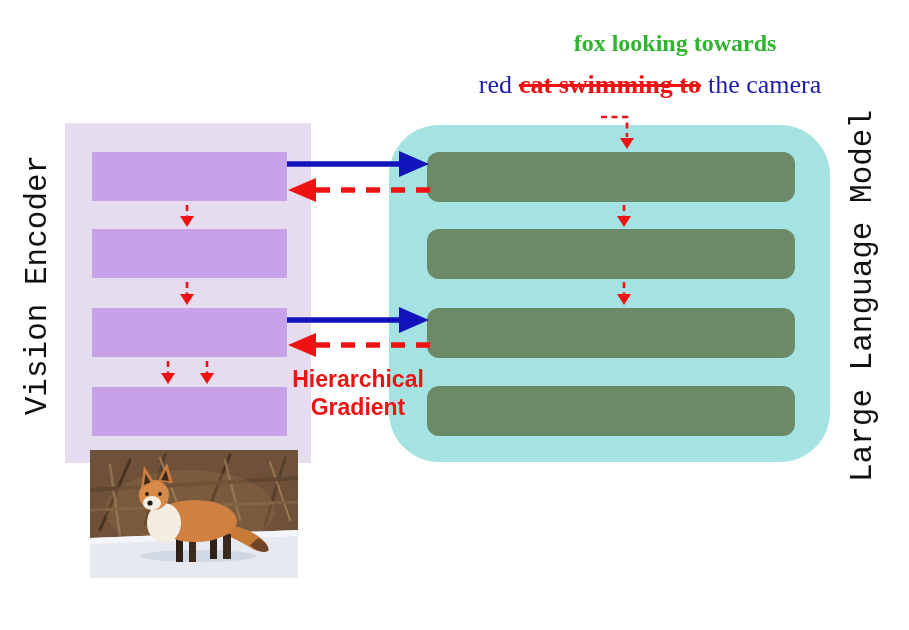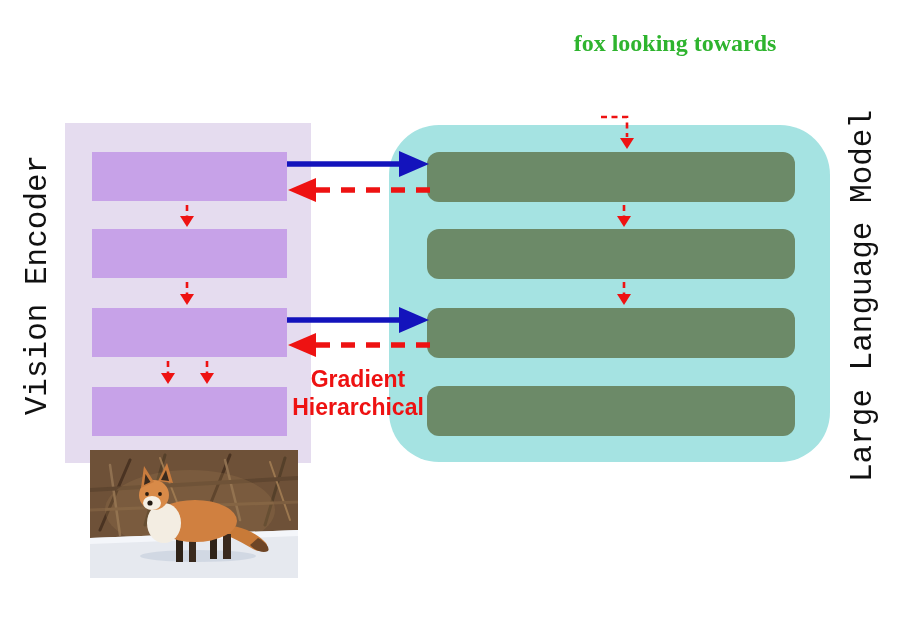--- a/index.html
+++ b/index.html
@@ -76,41 +76,42 @@
   .red-head{fill:var(--accent-red,#ee1212);}
   .red-thin{stroke:var(--accent-red,#ee1212);stroke-width:2.6;fill:none;stroke-dasharray:6 4.5;}
   .fox-photo{position:absolute;left:90px;top:450px;width:208px;height:128px;}
 </style>
 </head>
 <body>
 
 <div class="canvas">
 
   <div class="cap-line1">fox looking towards</div>
+  <div class="cap-line2"><span>red</span><span class="cap-struck">cat swimming to</span><span>the camera</span></div>
 
   <div class="vision-panel">
     <div class="vision-block" style="top:29px"></div>
     <div class="vision-block" style="top:106px"></div>
     <div class="vision-block" style="top:185px"></div>
     <div class="vision-block" style="top:264px"></div>
   </div>
 
   <div class="llm-panel">
     <div class="llm-block" style="top:27px"></div>
     <div class="llm-block" style="top:104px"></div>
     <div class="llm-block" style="top:183px"></div>
     <div class="llm-block" style="top:261px"></div>
   </div>
 
   <div class="rot-label vision">Vision Encoder</div>
   <div class="rot-label llm">Large Language Model</div>
 
   <div class="grad-label">
+    <div>Hierarchical</div>
     <div>Gradient</div>
-    <div>Hierarchical</div>
   </div>
 
   <svg class="arrow-layer" width="909" height="630" viewBox="0 0 909 630">
 
     <g>
       <line class="blue-line" x1="287" y1="164" x2="401" y2="164"></line>
       <polygon class="blue-head" points="429,164 399,151 399,177"></polygon>
     </g>
     <g>
       <line class="blue-line" x1="287" y1="320" x2="401" y2="320"></line>

